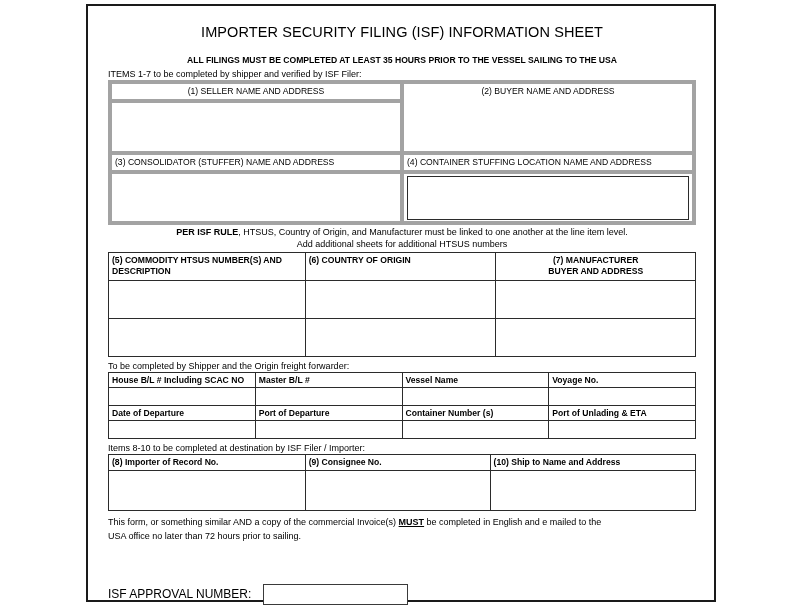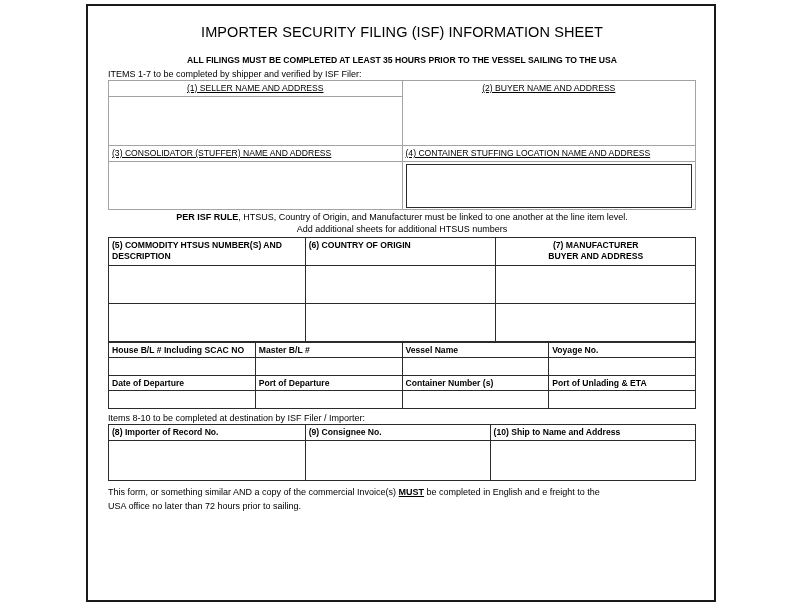--- a/index.html
+++ b/index.html
@@ -80,26 +80,25 @@
   .lbl-left   { text-align: left; }
 
   
   .parties {
     width: 100%;
     border-collapse: collapse;
     table-layout: fixed;
     margin-top: 1px;
   }
   .parties td {
-    border: 1px solid #a3a3a3;
+    border: 4px solid #a3a3a3;
     vertical-align: top;
     font-size: 8.6px;
     line-height: 1.25;
     padding: 2px 3px 1px 3px;
-    text-decoration: underline;
   }
   .cell-seller-label { text-align: center; height: 12px; border-bottom: 1px solid #2b2b2b; }
   .cell-seller-body  { height: 45px; border-top: 0; }
   .cell-buyer        { text-align: center; height: 60px; }
   .cell-cons-label   { text-align: left; height: 12px; border-bottom: 0; }
   .cell-cons-body    { height: 44px; border-top: 0; }
   .cell-stuff-label  { text-align: left; height: 12px; border-bottom: 0; padding-left:3px;}
   .cell-stuff-wrap   { height: 44px; border-top: 0; padding: 0 6px 3px 3px; }
   .inner-box         { border: 1px solid #2b2b2b; height: 100%; box-sizing: border-box; }
 
@@ -213,20 +212,21 @@
           <td class="row"></td>
         </tr>
         <tr>
           <td class="row"></td>
           <td class="row"></td>
           <td class="row"></td>
         </tr>
       </tbody>
     </table>
 
+    <div class="section-note" style="margin-top:4px;">To be completed by Shipper and the Origin freight forwarder:</div>
     <table class="grid fwd">
       <colgroup>
           <col style="width:25%">
           <col style="width:25%">
           <col style="width:25%">
           <col style="width:25%">
         </colgroup>
       <tbody>
         <tr>
           <td class="lab lbl-left">House B/L #  Including SCAC NO</td>
@@ -270,19 +270,23 @@
         </tr>
         <tr>
           <td class="row"></td>
           <td class="row"></td>
           <td class="row"></td>
         </tr>
       </tbody>
     </table>
 
     <div class="footer-text">
-      <span>This form, or something similar AND a copy of the commercial Invoice(s) </span><span class="must">MUST</span><span> be completed in English and e freight to the</span>
+      <span>This form, or something similar AND a copy of the commercial Invoice(s) </span><span class="must">MUST</span><span> be completed in English and e mailed to the</span>
       <div>USA office no later than 72 hours prior to sailing.</div>
     </div>
 
+    <div class="approval-row">
+      <div class="approval-label">ISF APPROVAL NUMBER:</div>
+      <div class="approval-box"></div>
+    </div>
 
   </div>
 </div>
 
 </body></html>

